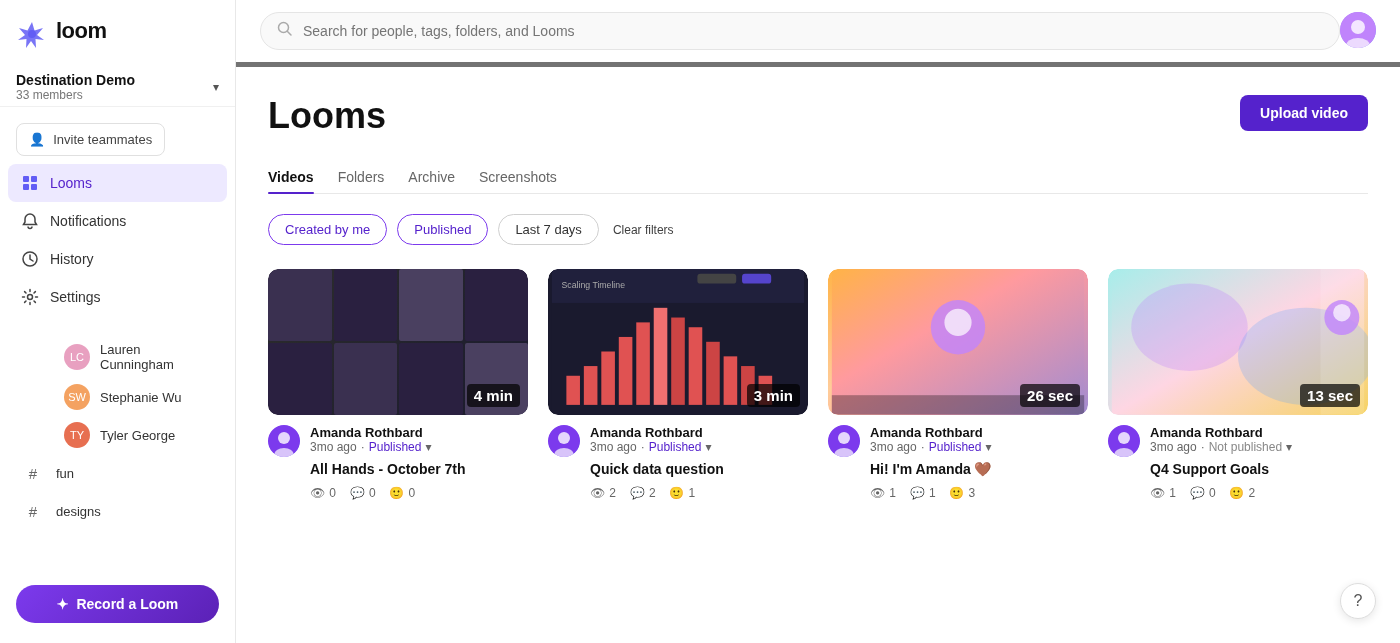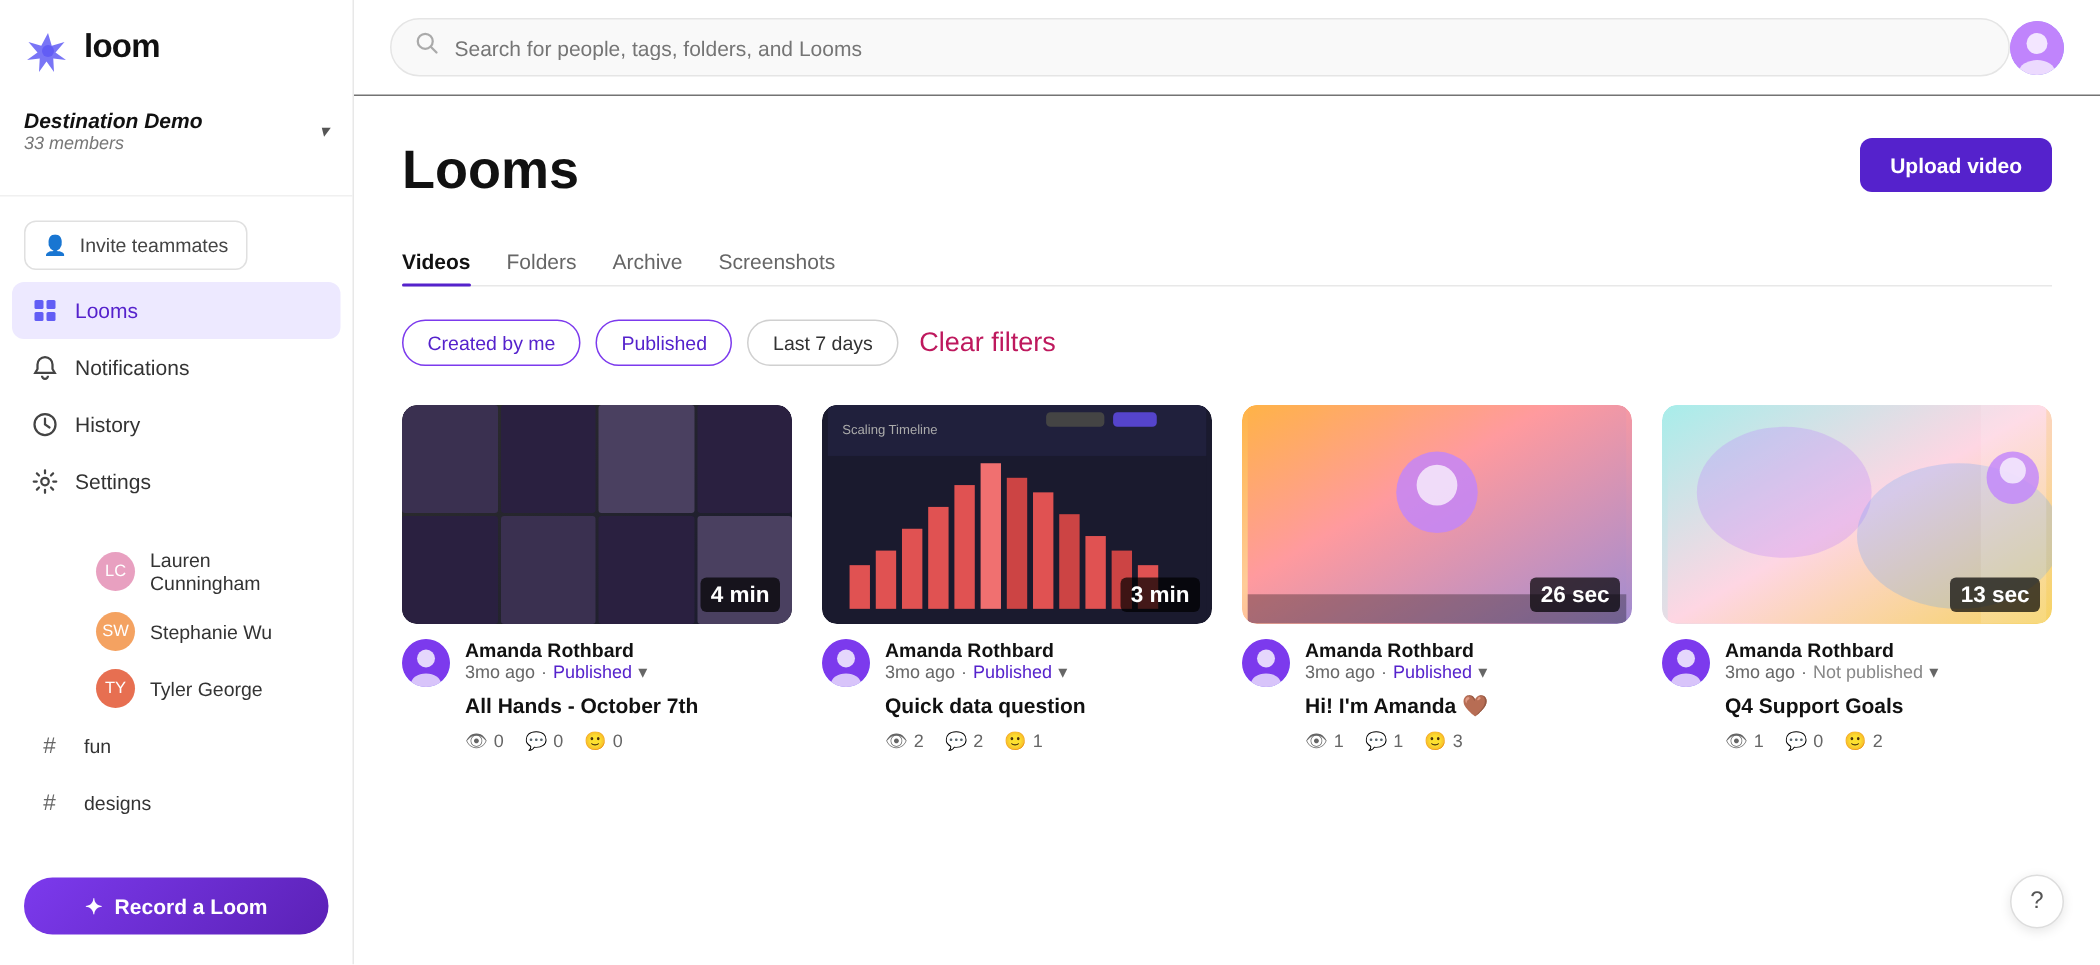--- a/index.html
+++ b/index.html
@@ -26,23 +26,22 @@
       width: 32px;
       height: 32px;
     }
     .logo-text {
       font-size: 22px;
       font-weight: 700;
       color: #111;
       letter-spacing: -0.5px;
     }
     .workspace-section {
-      padding: 8px 16px 28px;
+      padding: 8px 16px 4px;
       border-bottom: 1px solid #f0f0f0;
-      font-style: italic;
     }
     .workspace-name {
       font-weight: 600;
       font-size: 14px;
       color: #111;
     }
     .workspace-meta {
       display: flex;
       align-items: center;
       justify-content: space-between;
@@ -176,23 +175,22 @@
     
     .main {
       flex: 1;
       display: flex;
       flex-direction: column;
       background: #fff;
       overflow: hidden;
     }
     .topbar {
       display: flex;
-      align-items: center;
       padding: 12px 24px;
-      border-bottom: 1px solid #737373;
+      border-bottom: 5px solid #737373;
       gap: 0;
     }
     .search-bar {
       flex: 1;
       display: flex;
       align-items: center;
       background: #f9f9f9;
       border: 1px solid #e5e5e5;
       border-radius: 24px;
       padding: 8px 16px;
@@ -291,22 +289,22 @@
       background: #fff;
       color: #333;
       text-align: center;
     }
     .filter-btn.active {
       border-color: #7c3aed;
       color: #5522cc;
       background: #fff;
     }
     .clear-filters {
-      font-size: 18px;
-      color: #be185d;
+      font-size: 12px;
+      color: #404040;
       cursor: pointer;
       font-weight: 500;
       background: none;
       border: none;
       padding: 7px 4px;
     }
 
     .video-grid {
       display: grid;
       grid-template-columns: repeat(4, 1fr);

